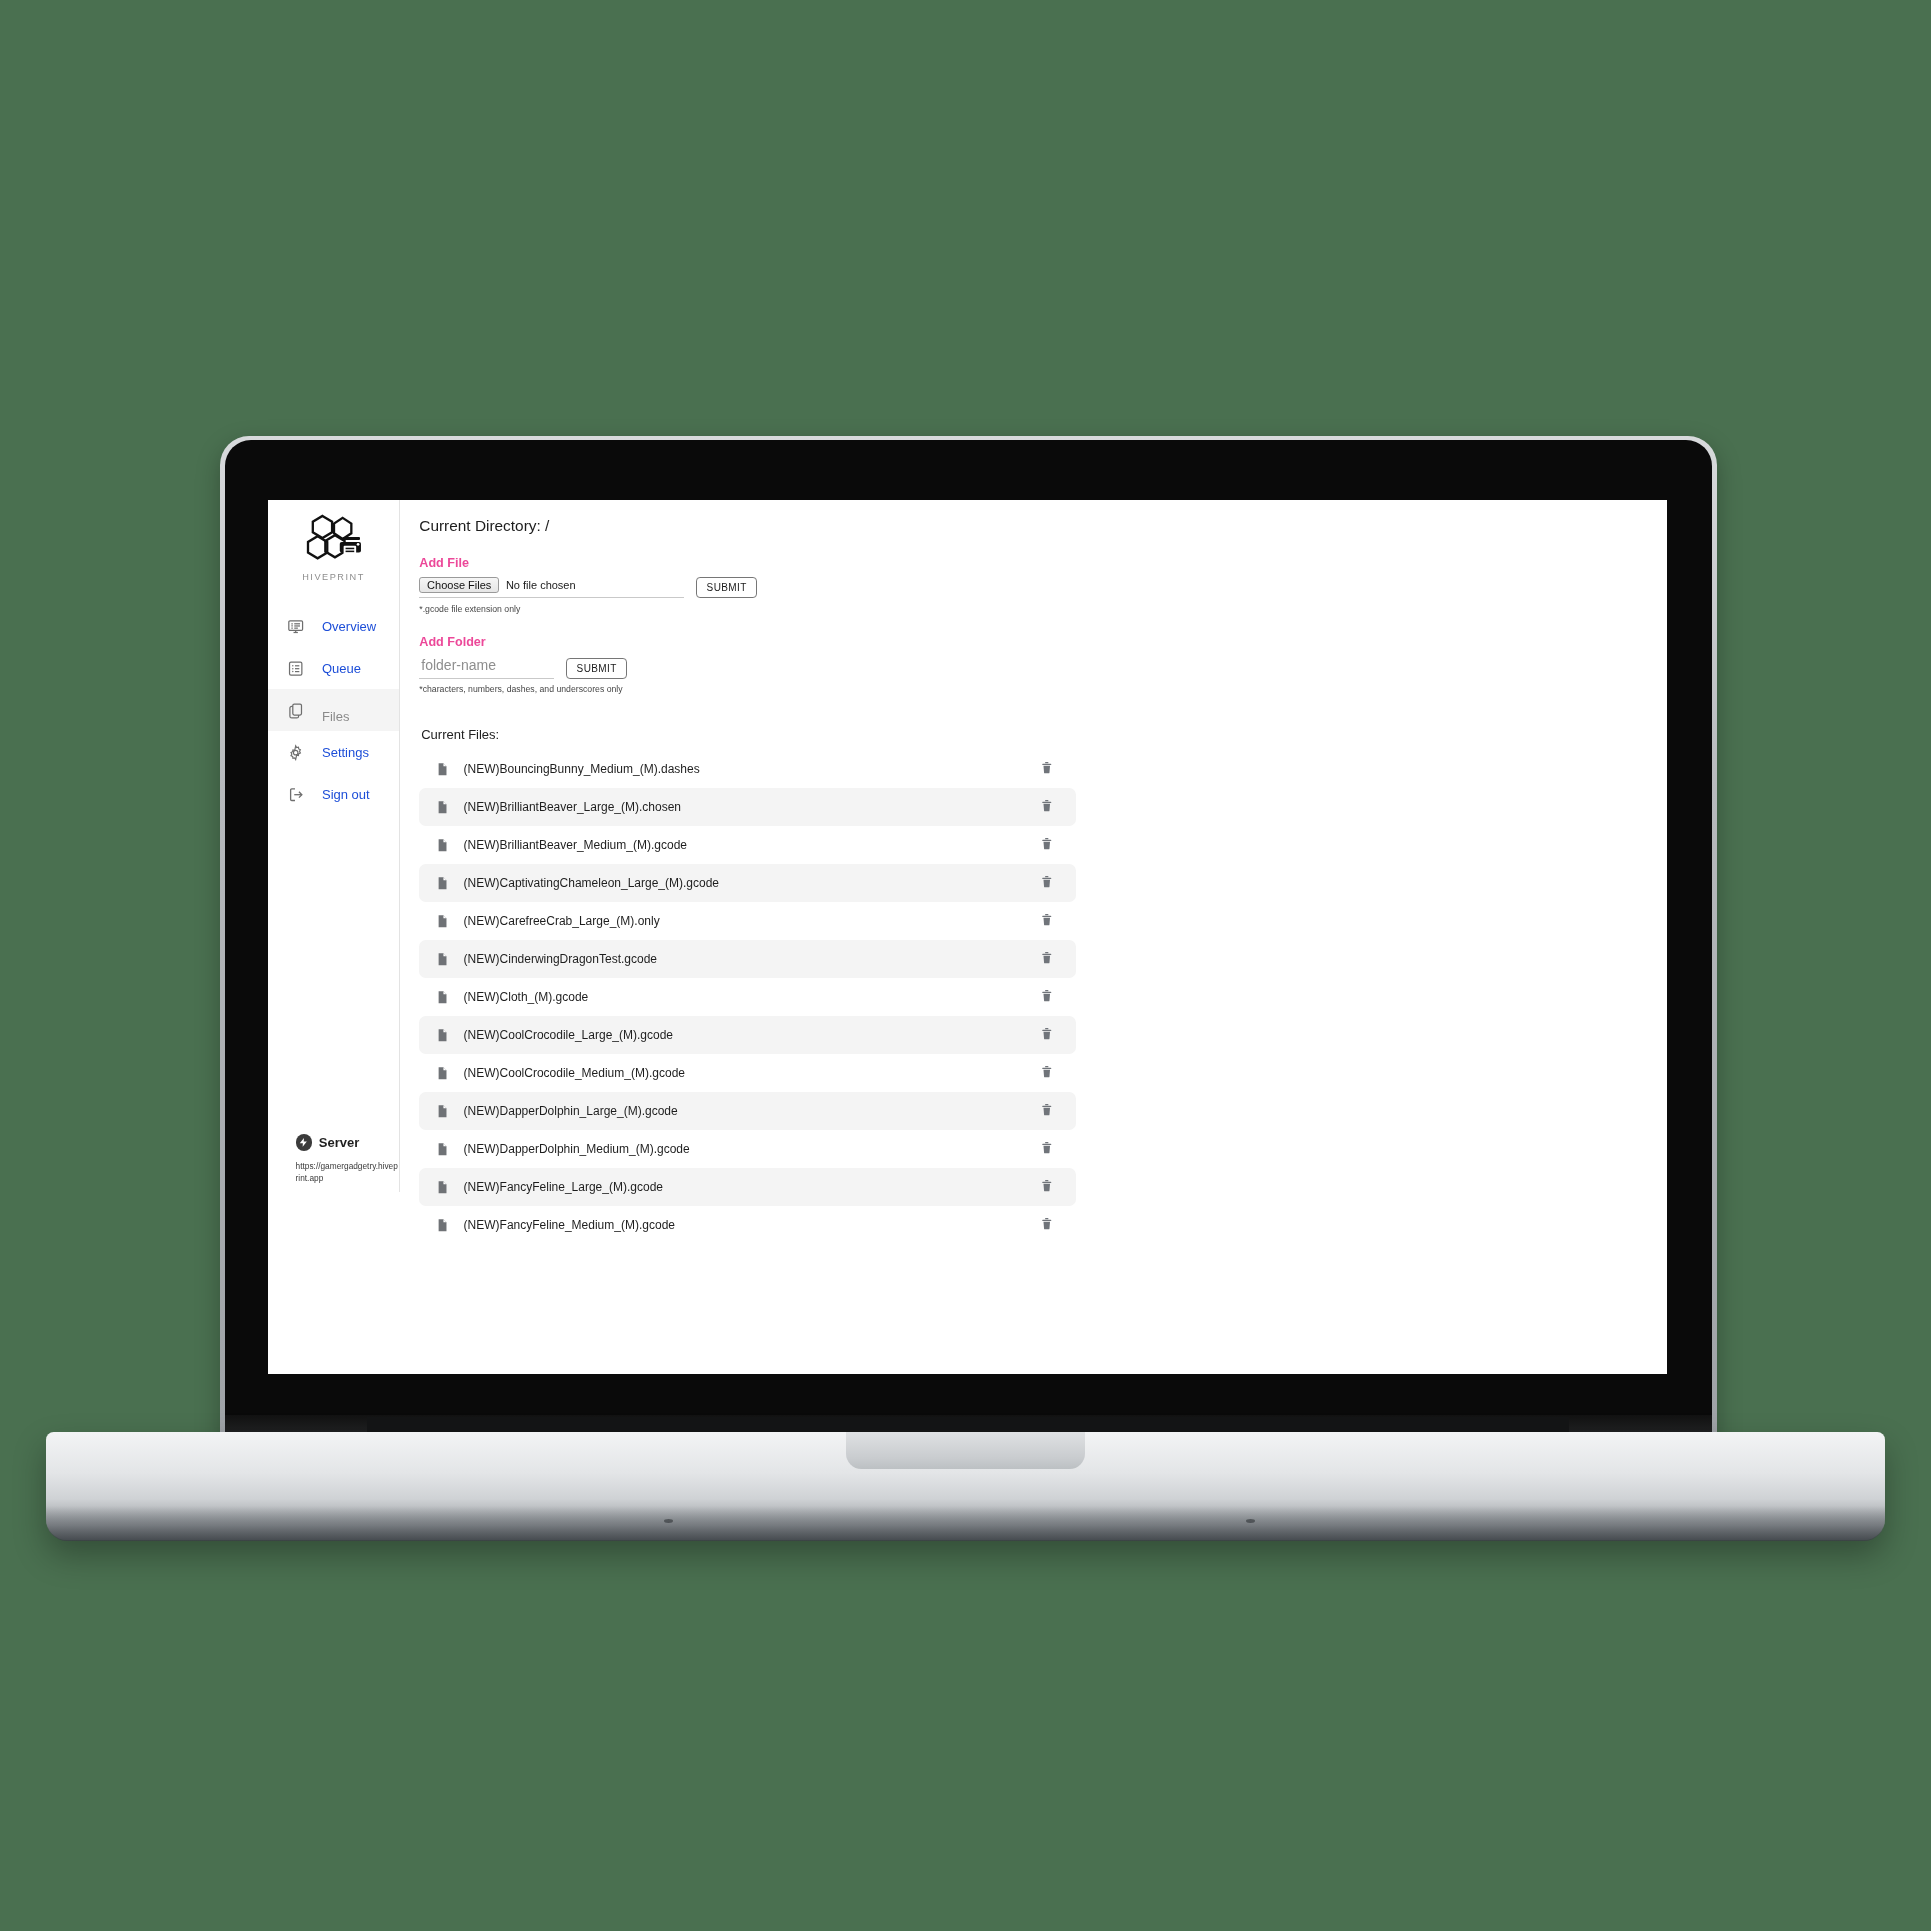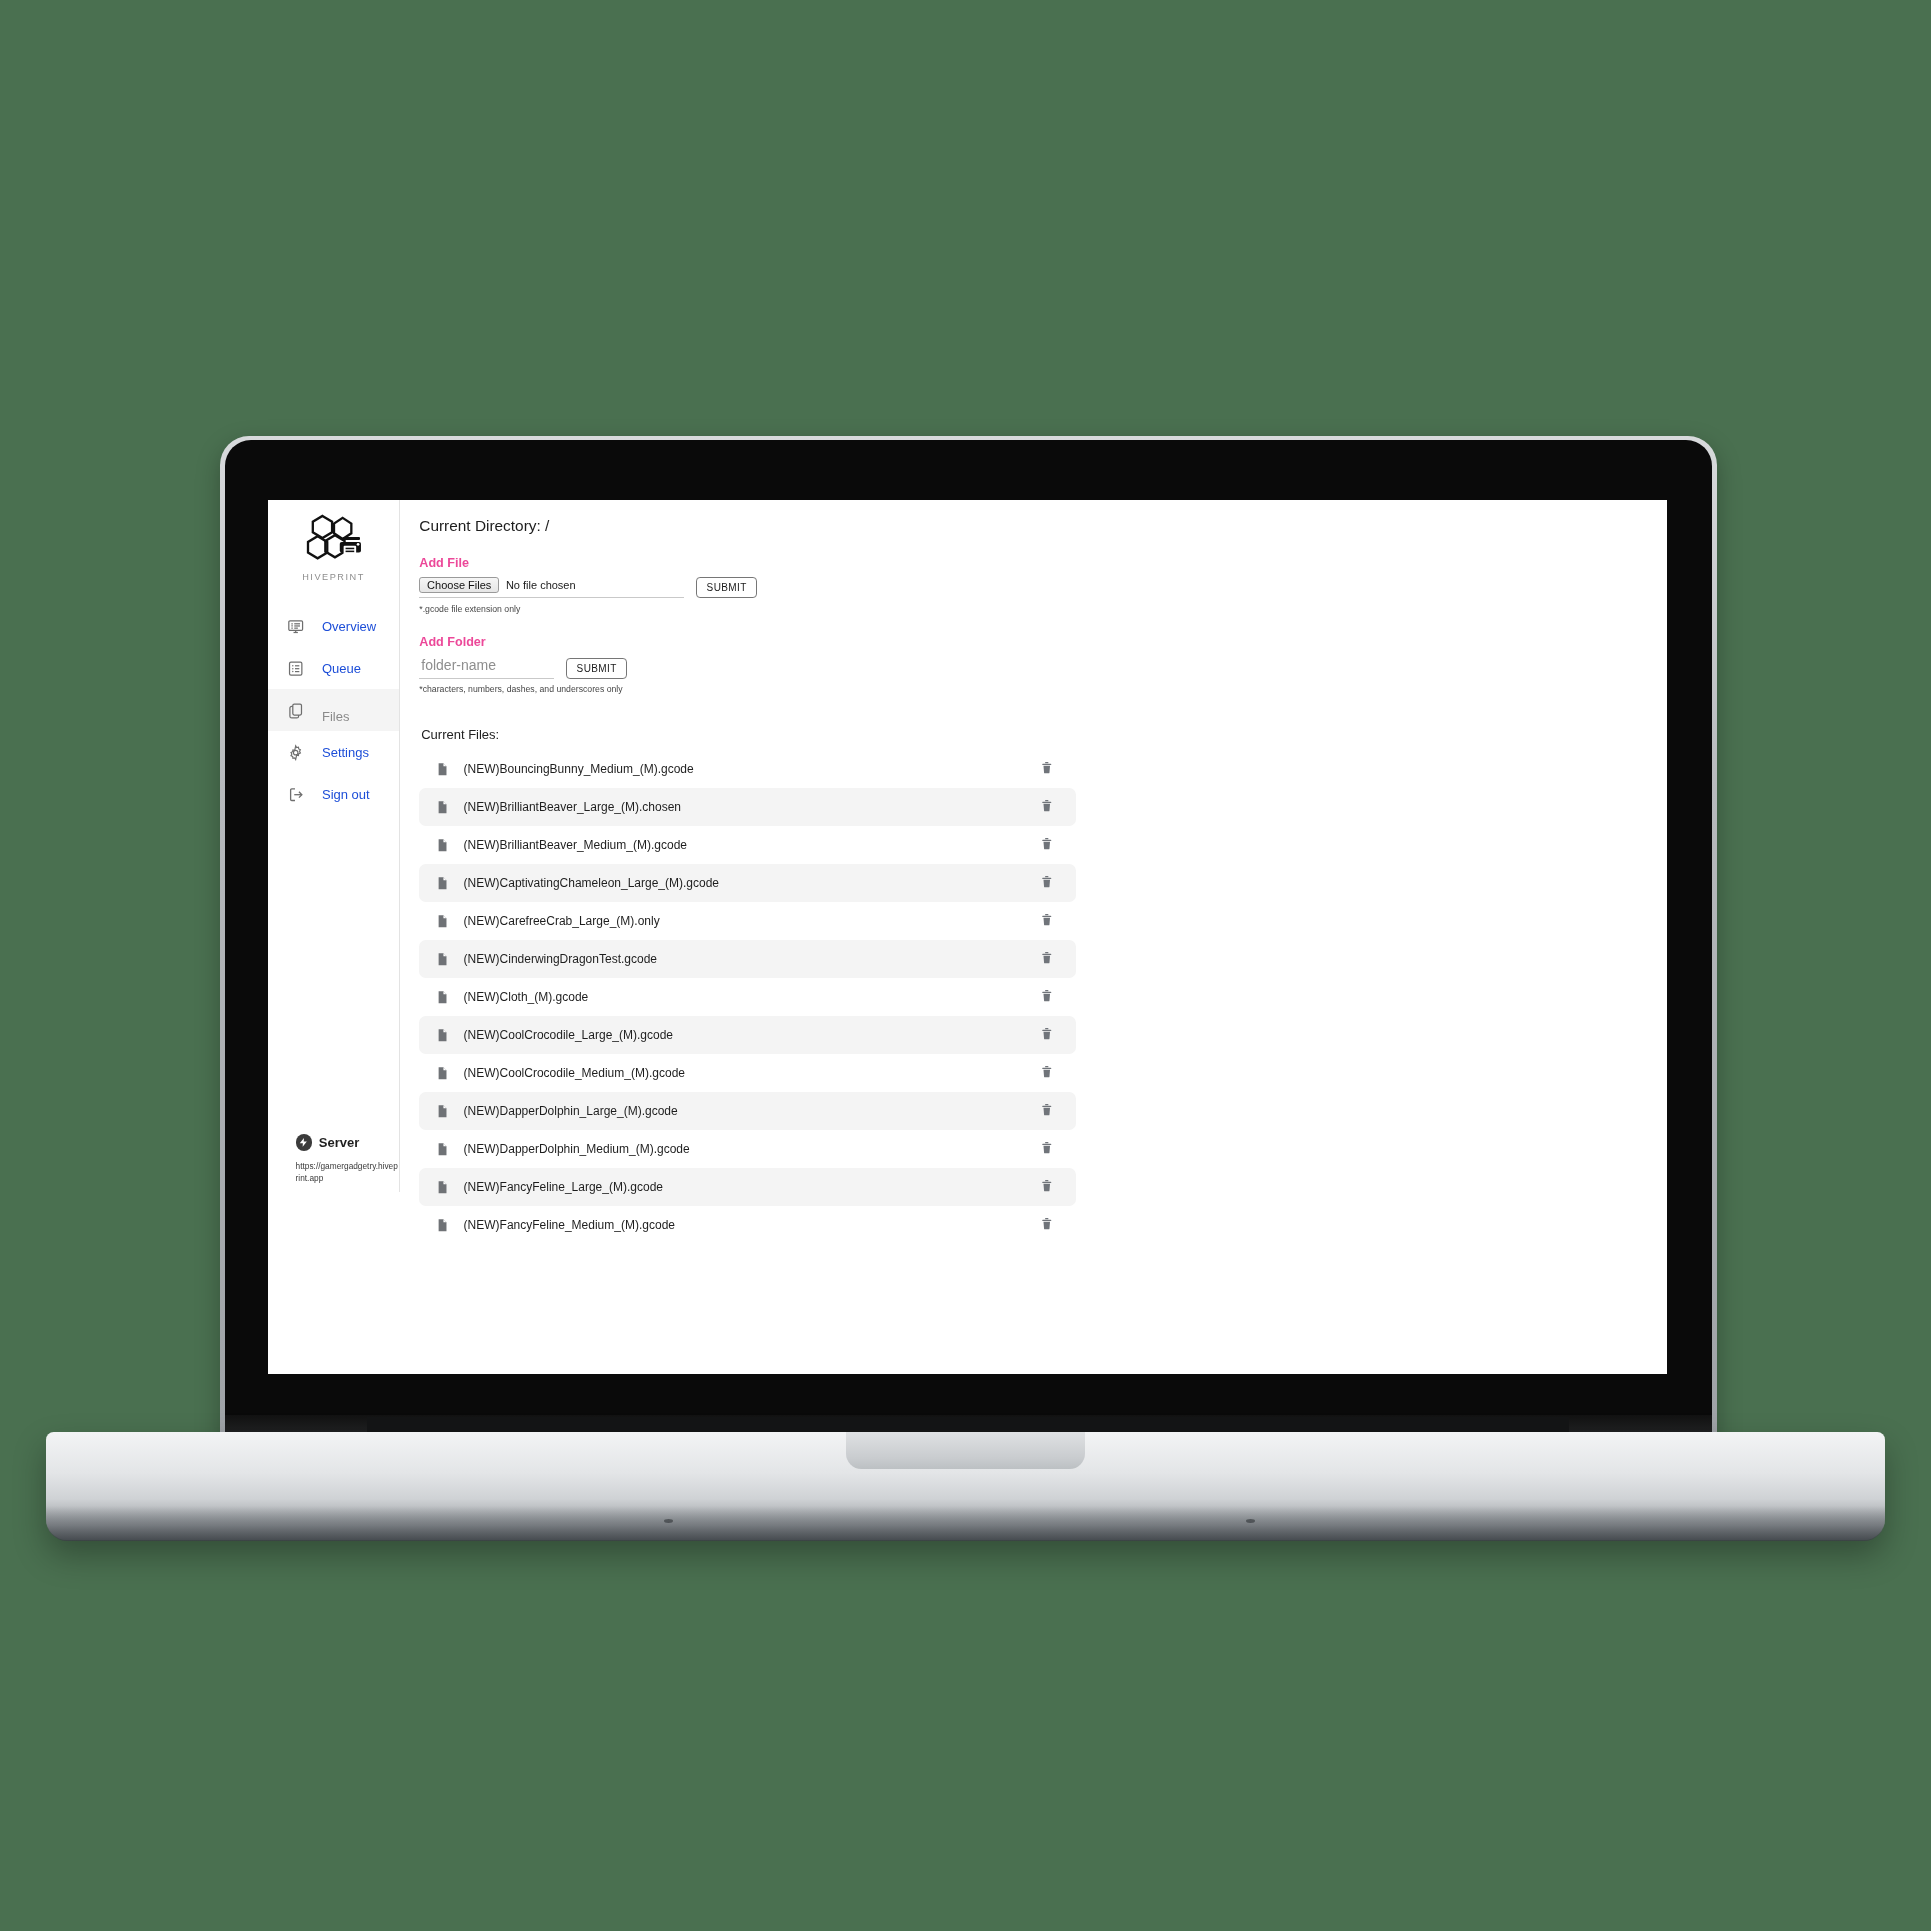--- a/index.html
+++ b/index.html
@@ -447,21 +447,21 @@
 
       <div class="files-head">Current Files:</div>
       <div class="file-list" id="file-list">
           <div class="file-row">
             <span class="file-doc-icon">
               <svg width="14.5" height="14.5" viewBox="0 0 24 24" fill="currentColor">
                 <path d="M6 2h8l5 5v15H6z" fill="currentColor"></path>
                 <path d="M14 2l5 5h-5z" fill="#ffffff"></path>
               </svg>
             </span>
-            <span class="file-name">(NEW)BouncingBunny_Medium_(M).gcode</span>
+            <span class="file-name">(NEW)BouncingBunny_Medium_(M).dashes</span>
             <button class="trash-btn">
               <span><svg width="13.5" height="15.4" viewBox="0 0 24 24" fill="currentColor">
                   <rect x="9" y="2" width="6" height="2" rx="1"></rect>
                   <rect x="4" y="5" width="16" height="2.2" rx="1"></rect>
                   <path d="M6.2 8.6h11.6l-1 12.2a1.4 1.4 0 0 1-1.4 1.2H8.6a1.4 1.4 0 0 1-1.4-1.2z"></path>
                 </svg></span>
             </button>
           </div>
           <div class="file-row alt">
             <span class="file-doc-icon">

